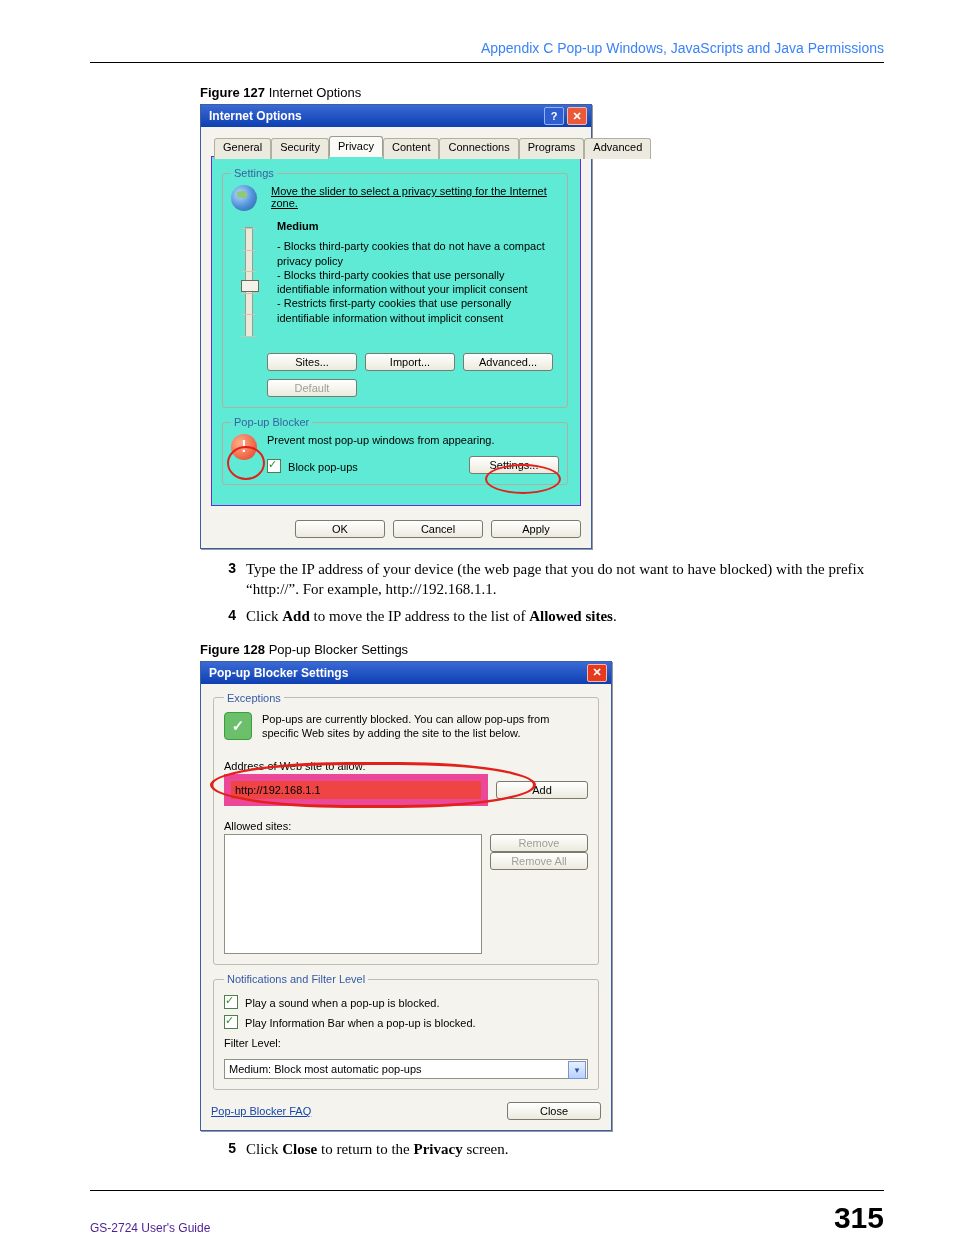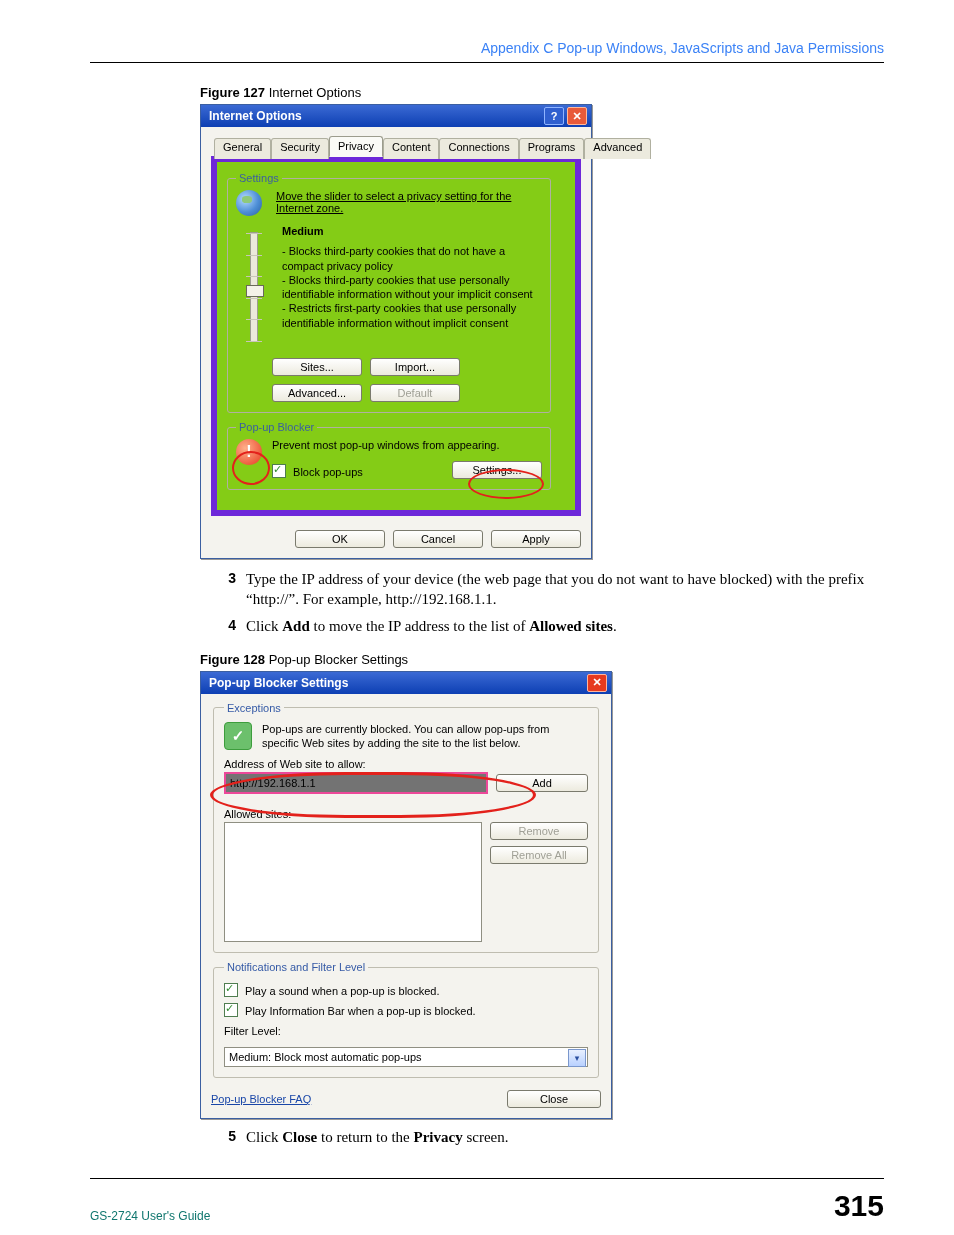--- a/index.html
+++ b/index.html
@@ -85,23 +85,23 @@
     border-bottom:none;
     margin-right:0px;
     font-size:11px;
     border-top-left-radius:3px;
     border-top-right-radius:3px;
     position:relative;
   }
   .tab.inactive { background:#eceade; border-color:#b0b0a0; top:2px; padding-top:2px; padding-bottom:3px; }
   .tab.active  { background:#fafaf6; z-index:2; border-bottom:1px solid #fafaf6; font-weight:normal; }
   .tab-pane {
-    border:6px solid #6d28d9;
-    background:#84cc16;
-    padding:10px 24px 12px 10px;
+    border:1px solid #6d28d9;
+    background:#5eead4;
+    padding:10px 12px 12px 10px;
   }
   fieldset.group {
     border:1px solid #b0b0a0;
     border-radius:3px;
     padding:6px 8px 10px 8px;
     margin:0 0 8px 0;
   }
   fieldset.group > legend { color:#3b5fa1; font-size:11px; padding:0 3px; }
   .settings-row { display:flex; gap:10px; }
   .settings-row .icon-sl { width:30px; flex:0 0 30px; }
@@ -169,21 +169,21 @@
   fieldset.group2 { border:1px solid #bfbdb0; border-radius:3px; padding:8px 10px 10px 10px; margin-bottom:8px; }
   fieldset.group2 > legend { color:#355aa6; font-size:11px; padding:0 3px; }
   .allow-icon {
     width:26px;height:26px;border-radius:4px;
     background:#6cc06c;border:1px solid #3d9d3d;
     display:flex;align-items:center;justify-content:center;color:#fff;font-weight:bold;font-size:15px;
     flex:0 0 26px;
   }
   .text-input{
     box-sizing:border-box;width:100%;
-    border:2px solid #ec4899;padding:3px 4px;font-size:11px;background:#737373;
+    border:7px solid #ec4899;padding:3px 4px;font-size:11px;background:#ef4444;
     font-family: Tahoma, Arial, sans-serif;
   }
   .listbox{
     box-sizing:border-box;width:100%;height:120px;
     border:1px solid #8f8f82;background:#fff;
   }
   .select{
     box-sizing:border-box;width:100%;
     border:1px solid #8f8f82;background:#fff;
     font-size:11px;padding:3px 18px 3px 4px;
@@ -197,21 +197,21 @@
     display:flex;align-items:center;justify-content:center;font-size:9px;color:#2a4fa0;
   }
   a.link { color:#1946a8; text-decoration:underline; font-size:11px; }
 
   
   .footer{
     display:flex;justify-content:space-between;align-items:flex-end;
     font-family: Arial, Helvetica, sans-serif;
     margin-top:10px;
   }
-  .footer-left{font-size:12px;color:#0f766e;}
+  .footer-left{font-size:12px;color:#4c1d95;}
   .footer-right{font-size:30px;font-weight:bold;}
 </style>
 </head>
 <body>
 
 <div class="page">
   <div class="running-head">Appendix C Pop-up Windows, JavaScripts and Java Permissions</div>
   <hr class="top-rule">
 
   <div class="fig-caption">
@@ -334,35 +334,35 @@
     <div class="dlg-body">
 
       <fieldset class="group2" style="position:relative;">
         <legend>Exceptions</legend>
 
         <div style="display:flex;gap:10px;">
           <div class="allow-icon">✓</div>
           <div style="flex:1;line-height:1.3;">Pop-ups are currently blocked. You can allow pop-ups from specific Web sites by adding the site to the list below.</div>
         </div>
 
-        <div style="margin-top:8px;">
+        <div style="margin-top:20px;">
           <div style="color:#000;">Address of Web site to allow:</div>
           <div style="display:flex;gap:8px;margin-top:2px;align-items:center;">
             <input class="text-input" style="flex: 1 1 0%;" value="http://192.168.1.1">
             <div class="xp-btn" style="min-width:70px;">Add</div>
           </div>
         </div>
 
         <span class="red-circle" style="width:320px;height:40px;left:-4px;top:58px;border-width:3px;border-radius:50% / 60%;"></span>
 
         <div style="margin-top:14px;">
           <div>Allowed sites:</div>
           <div style="display:flex;gap:8px;margin-top:2px;">
             <div class="listbox" style="flex:1;"></div>
-            <div style="display:flex;flex-direction:column;gap:6px;">
+            <div style="display:flex;flex-direction:column;">
               <div class="xp-btn disabled" style="min-width:76px;">Remove</div>
               <div class="xp-btn disabled" style="min-width:76px;">Remove All</div>
             </div>
           </div>
         </div>
       </fieldset>
 
       <fieldset class="group2">
         <legend>Notifications and Filter Level</legend>
         <div style="margin-bottom:4px;">

